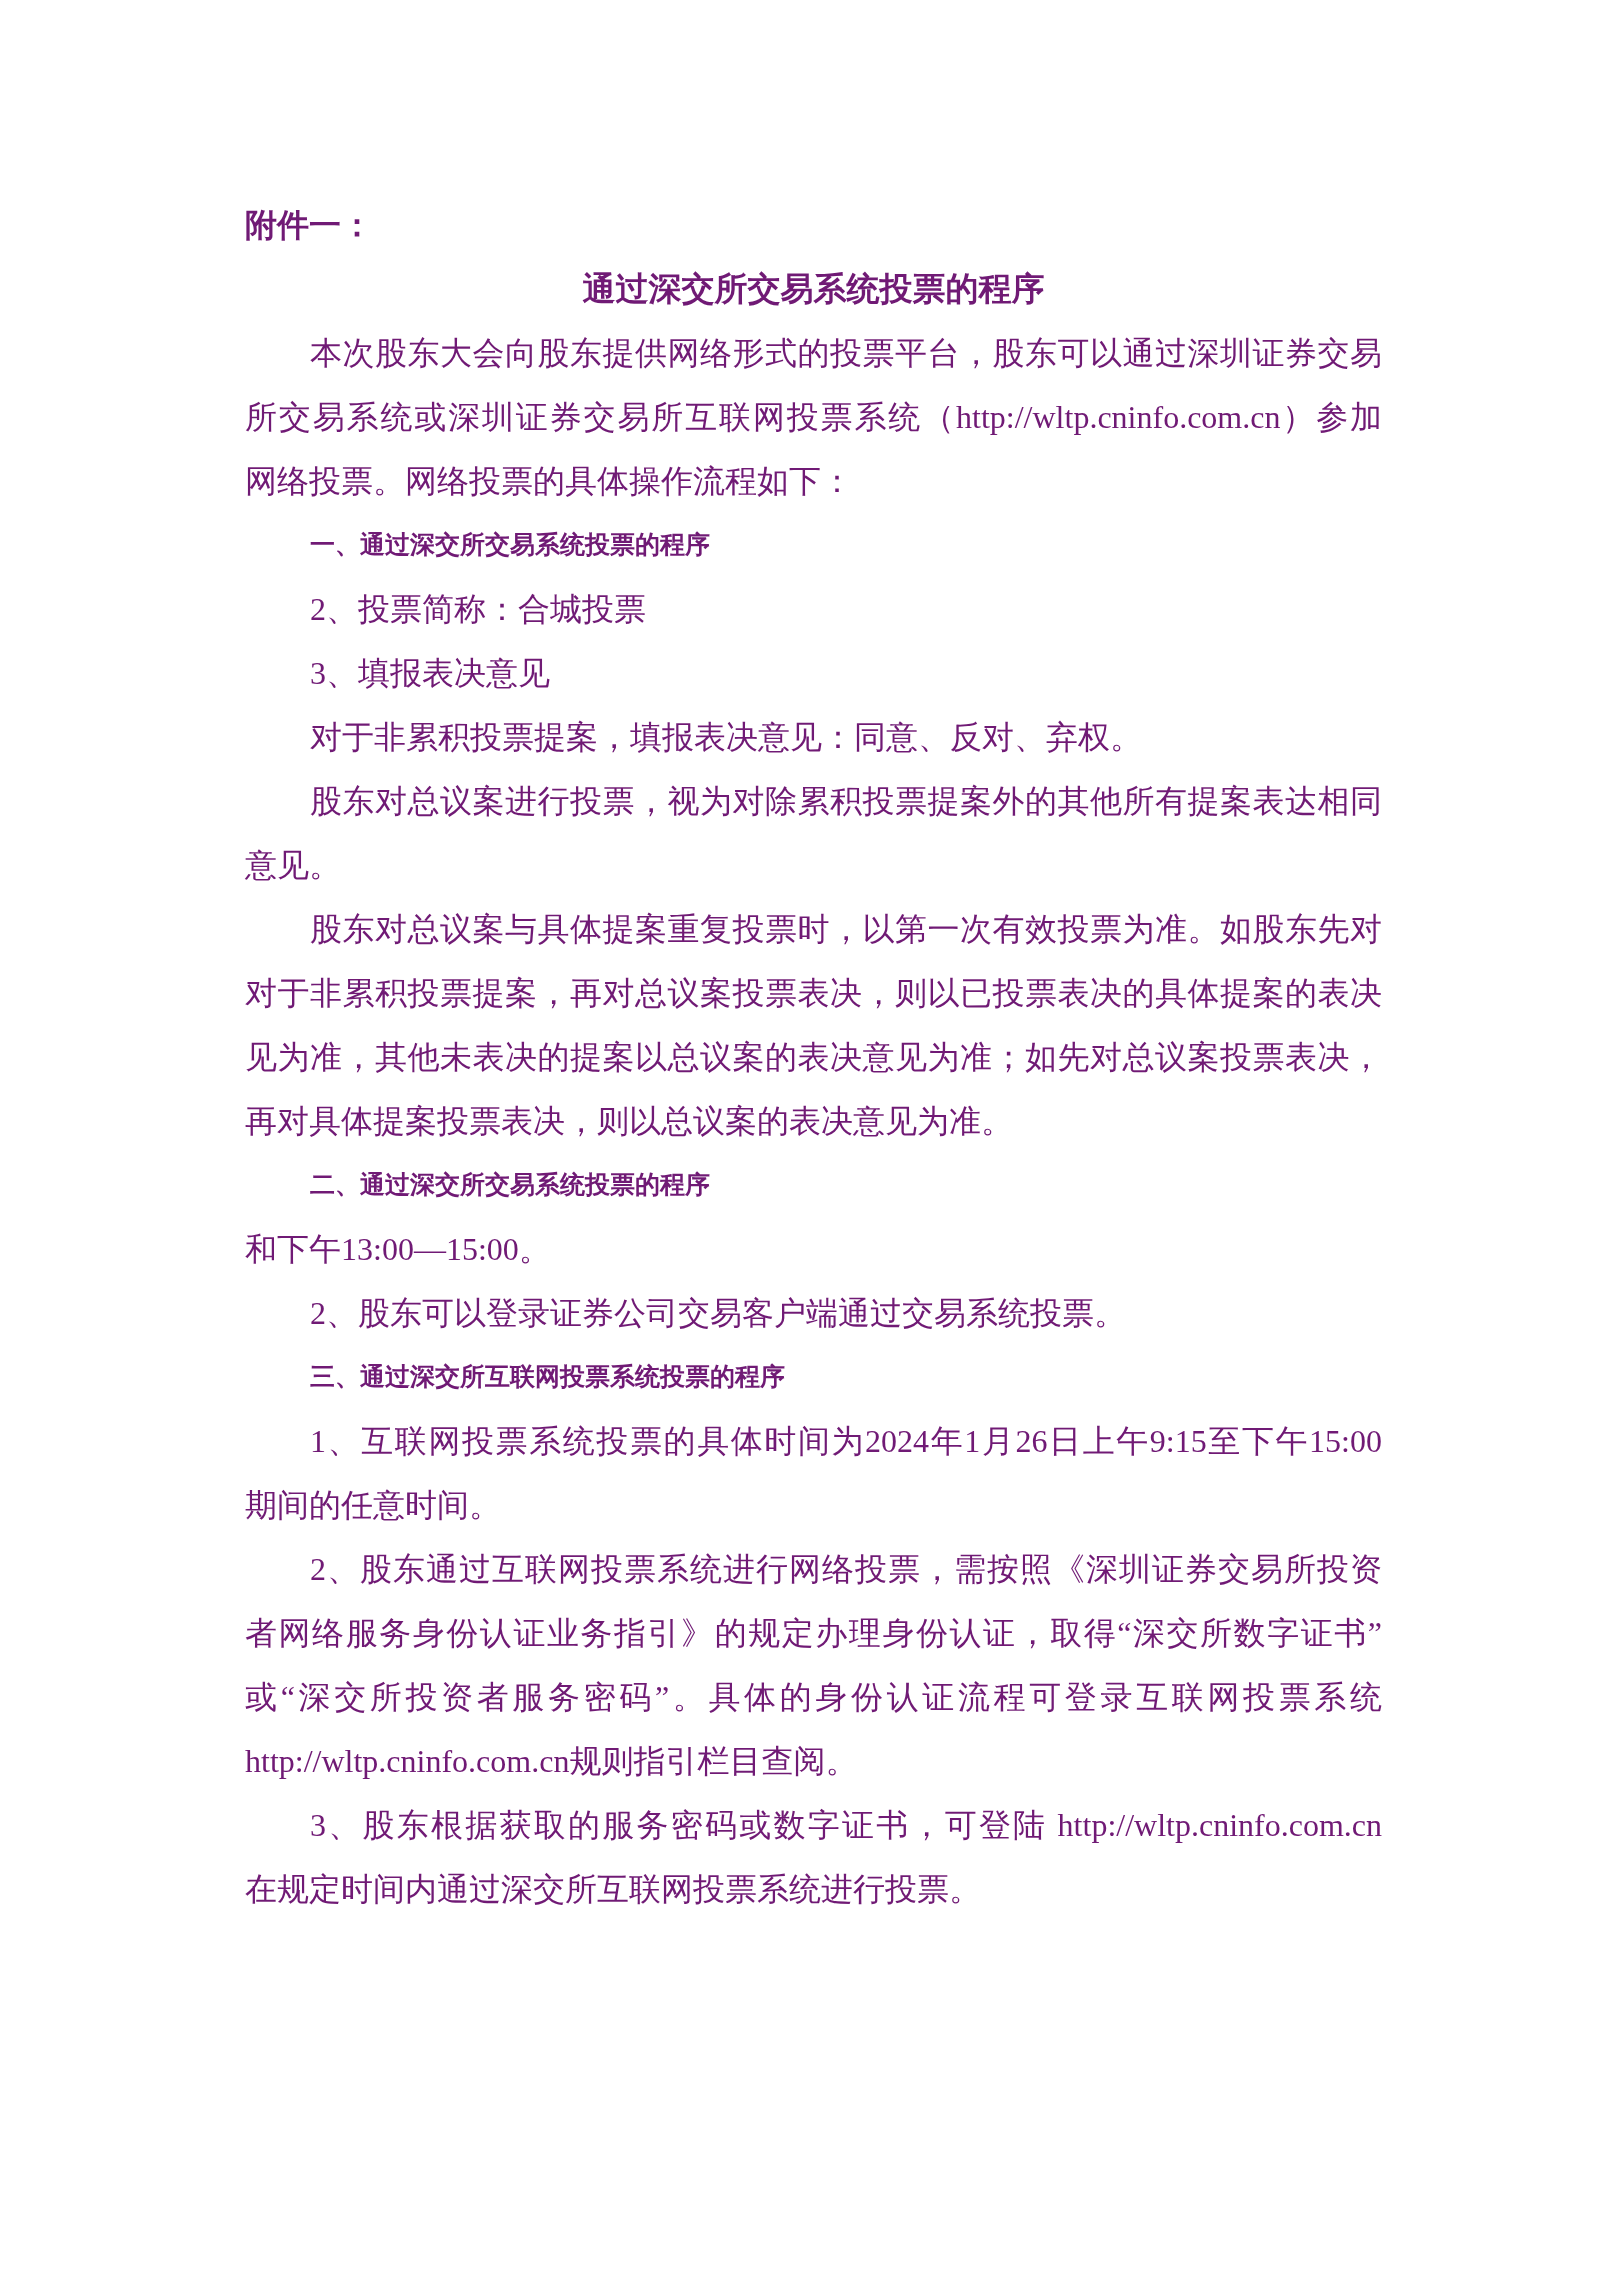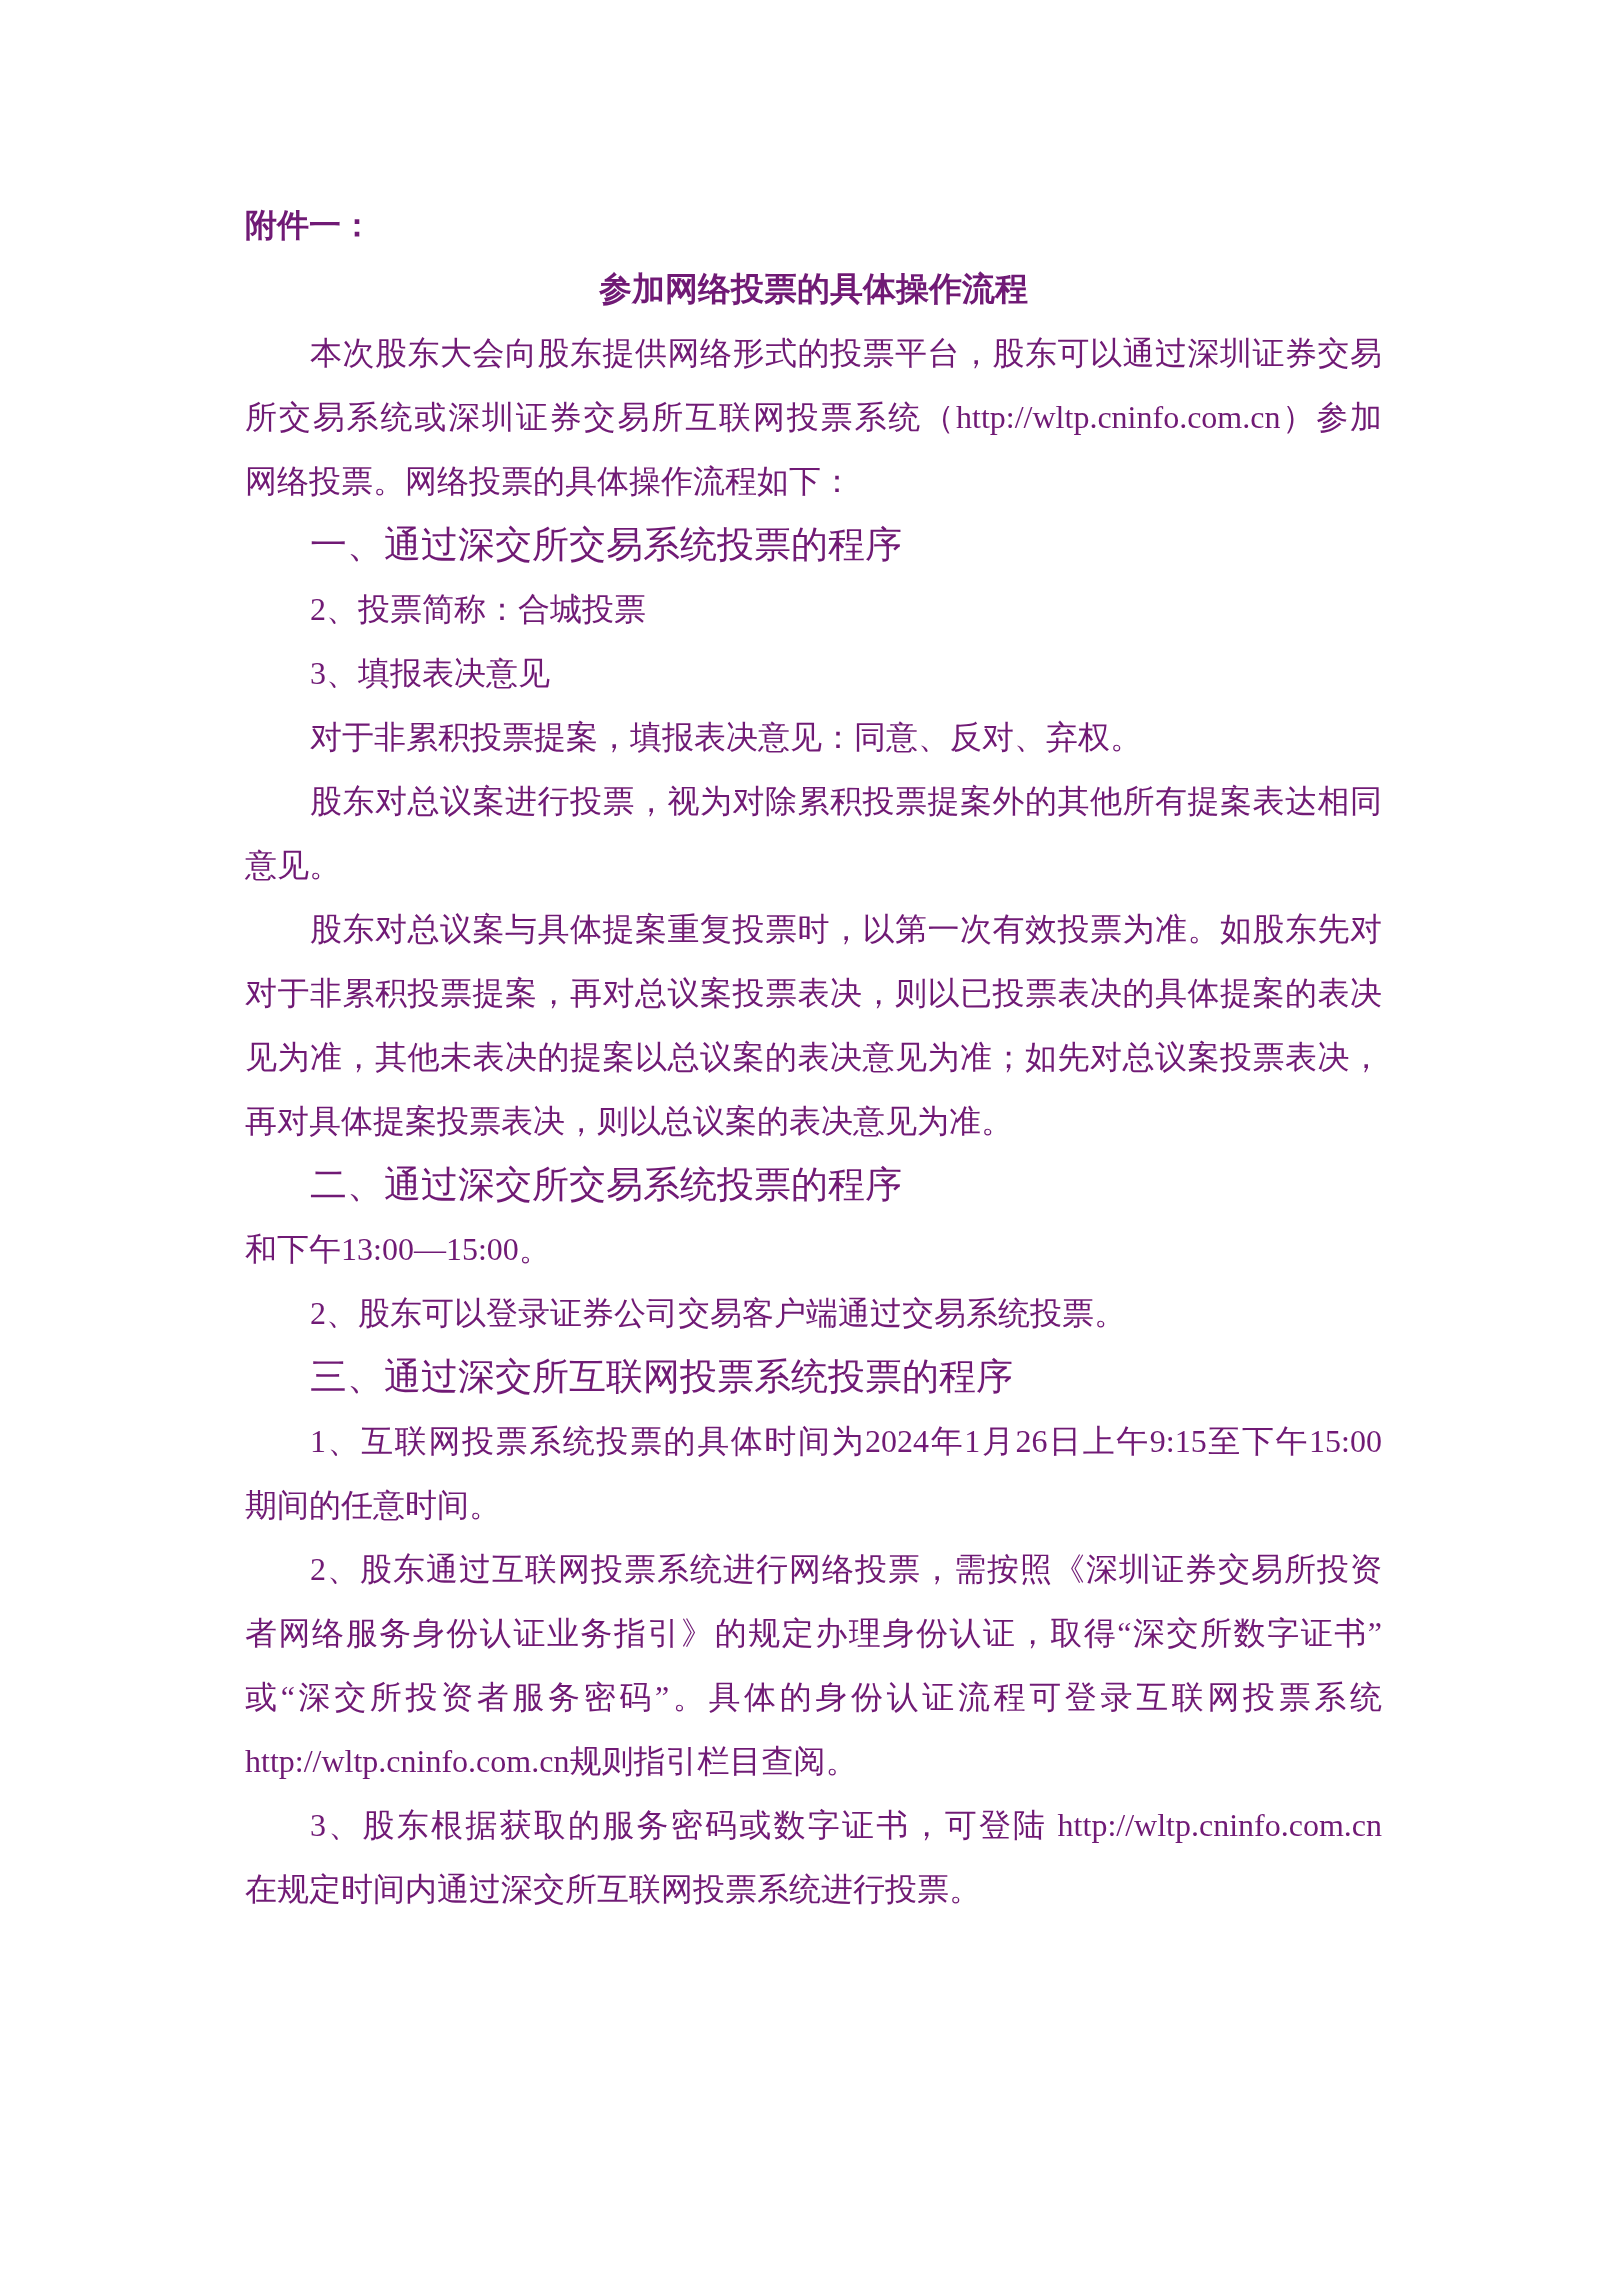--- a/index.html
+++ b/index.html
@@ -19,37 +19,37 @@
     top: 193px;
     width: 1137px;
     font-size: 32px;
     line-height: 64px;
   }
   .line { height: 64px; white-space: nowrap; }
   .wrapline { height: 64px; white-space: normal; overflow: hidden; }
   .indent { padding-left: 65px; }
   .bold { font-weight: 700; }
   .title { text-align: center; font-weight: 700; font-size: 33px; }
-  .heading { font-weight: 400; font-size: 37px; }
+  .heading { font-weight: 700; font-size: 25px; }
   .j {
     text-align: justify;
     text-align-last: justify;
     text-justify: inter-character;
     white-space: normal;
   }
 </style>
 </head>
 <body>
 
 <div class="page">
   <div class="content">
 
     <div class="line bold">附件一：</div>
 
-    <div class="line title">参加网络投票的具体操作流程</div>
+    <div class="line title">通过深交所交易系统投票的程序</div>
 
     <div class="wrapline indent j">本次股东大会向股东提供网络形式的投票平台，股东可以通过深圳证券交易</div>
     <div class="wrapline j">所交易系统或深圳证券交易所互联网投票系统（http://wltp.cninfo.com.cn）参加</div>
     <div class="line">网络投票。网络投票的具体操作流程如下：</div>
 
     <div class="line indent heading">一、通过深交所交易系统投票的程序</div>
 
     <div class="line indent">2、投票简称：合城投票</div>
     <div class="line indent">3、填报表决意见</div>
     <div class="line indent">对于非累积投票提案，填报表决意见：同意、反对、弃权。</div>

